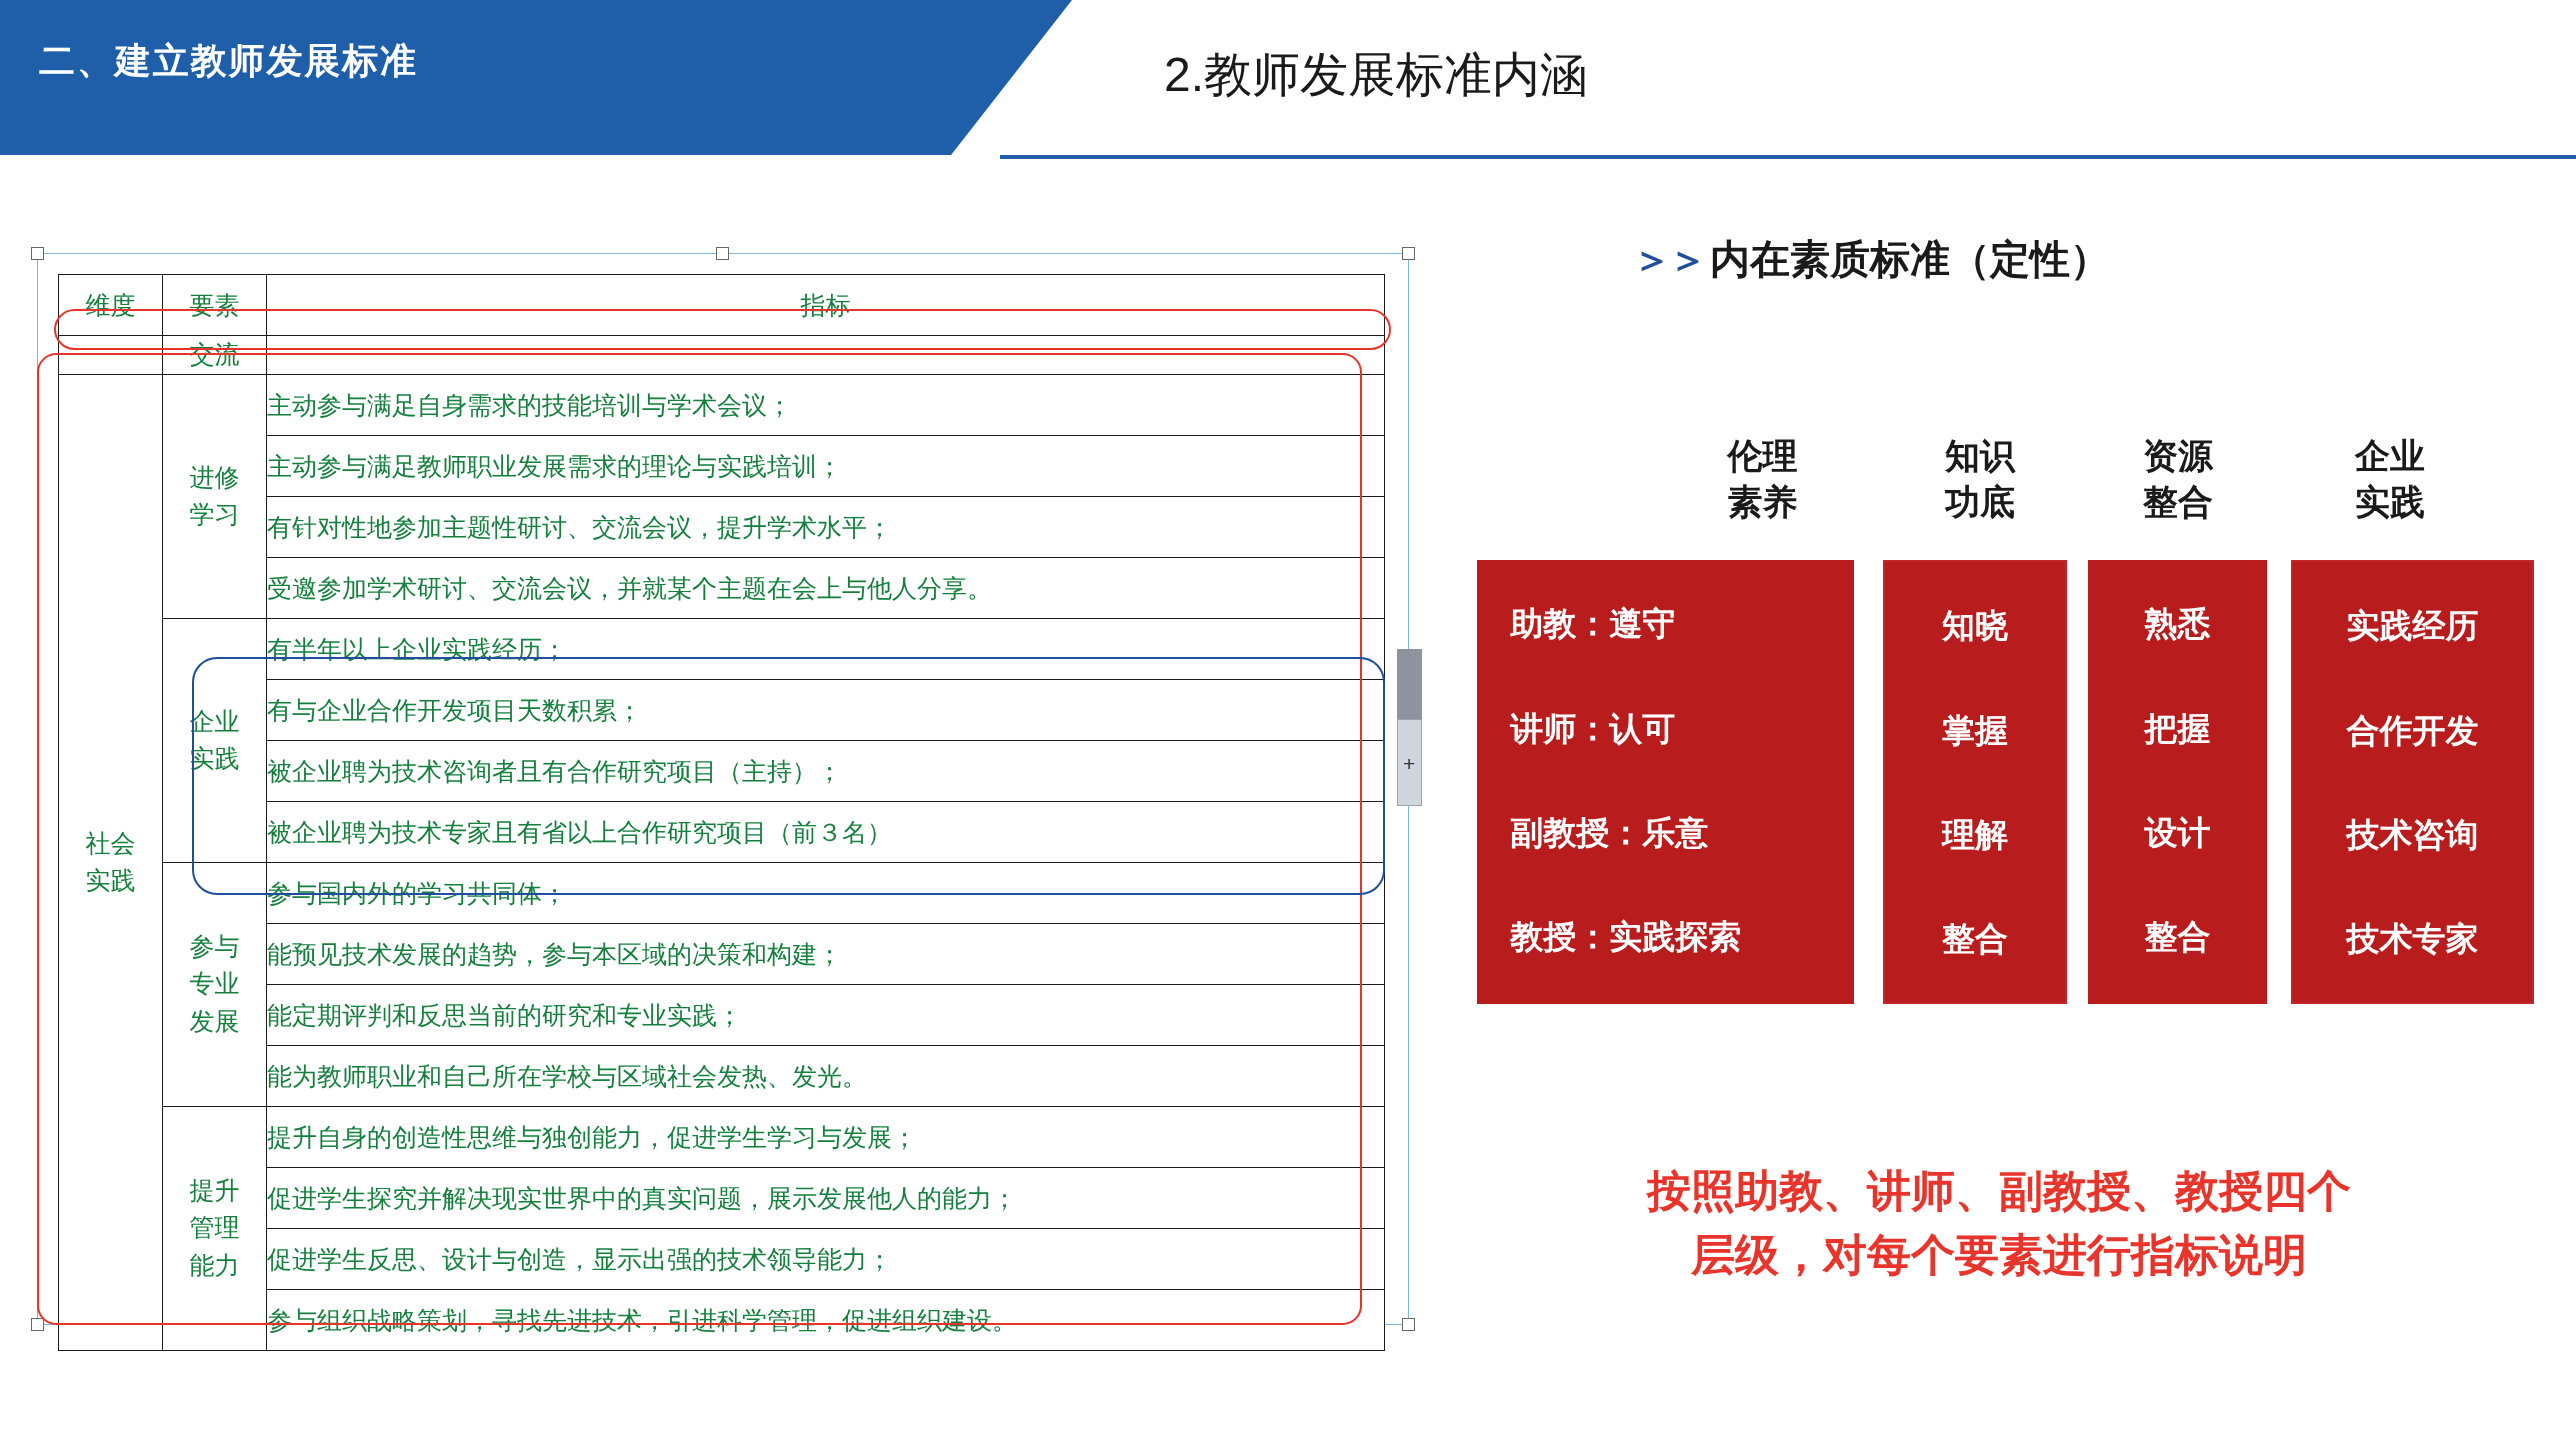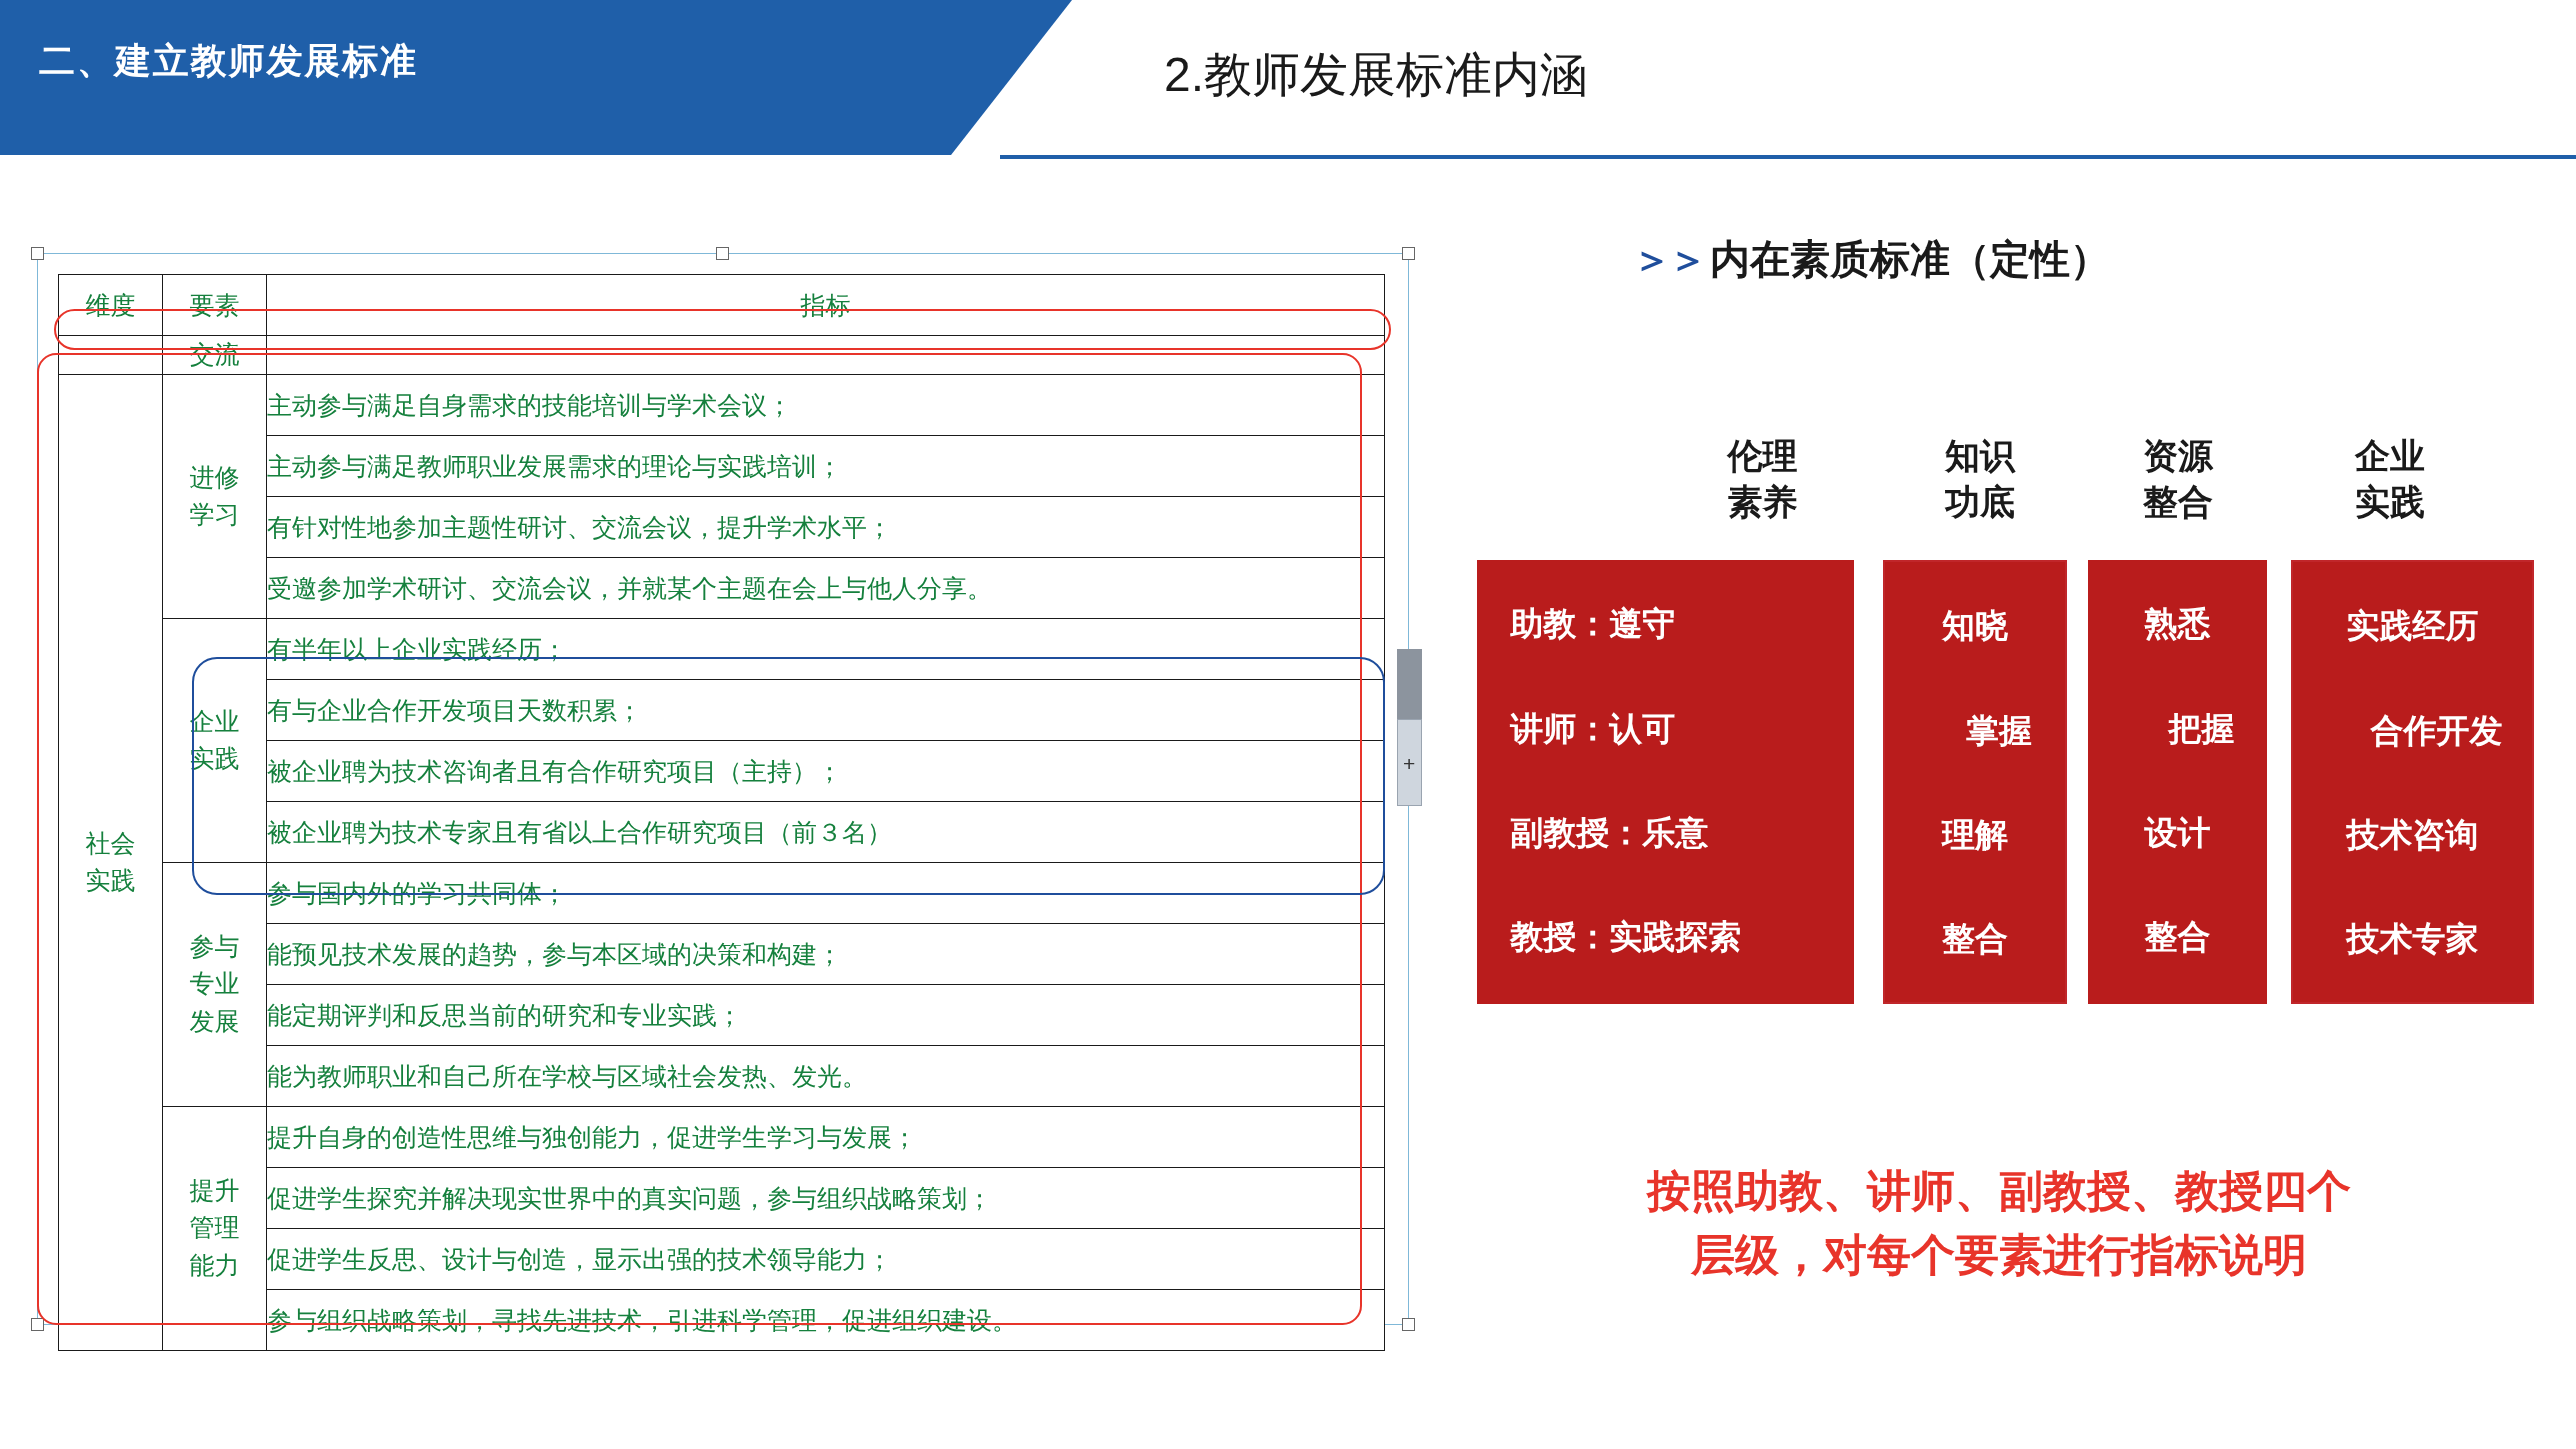--- a/index.html
+++ b/index.html
@@ -260,21 +260,21 @@
   .blk.b2 {
     left: 630px; top: 0;
     width: 179px; height: 444px;
   }
   .blk.b3 {
     left: 833px; top: 0;
     width: 243px; height: 444px;
     border: 2.9px solid #C0262A;
   }
   .l0 { top: 42px; }
-  .l1 { top: 147px; padding-left: 24px; }
+  .l1 { top: 147px; }
   .l2 { top: 251px; }
   .l3 { top: 355px; }
 
   .footer-note {
     position: absolute;
     left: 1458px;
     top: 1159px;
     width: 1082px;
     text-align: center;
     color: #E8342A;
@@ -363,21 +363,21 @@
       </tr>
       <tr>
         <td class="ind-cell">能为教师职业和自己所在学校与区域社会发热、发光。</td>
       </tr>
 
       <tr>
         <td class="ele-cell" rowspan="4">提升<br>管理<br>能力</td>
         <td class="ind-cell">提升自身的创造性思维与独创能力，促进学生学习与发展；</td>
       </tr>
       <tr>
-        <td class="ind-cell">促进学生探究并解决现实世界中的真实问题，参与组织战略策划；</td>
+        <td class="ind-cell">促进学生探究并解决现实世界中的真实问题，展示发展他人的能力；</td>
       </tr>
       <tr>
         <td class="ind-cell">促进学生反思、设计与创造，显示出强的技术领导能力；</td>
       </tr>
       <tr>
         <td class="ind-cell">参与组织战略策划，寻找先进技术，引进科学管理，促进组织建设。</td>
       </tr>
     </tbody>
   </table>
 

